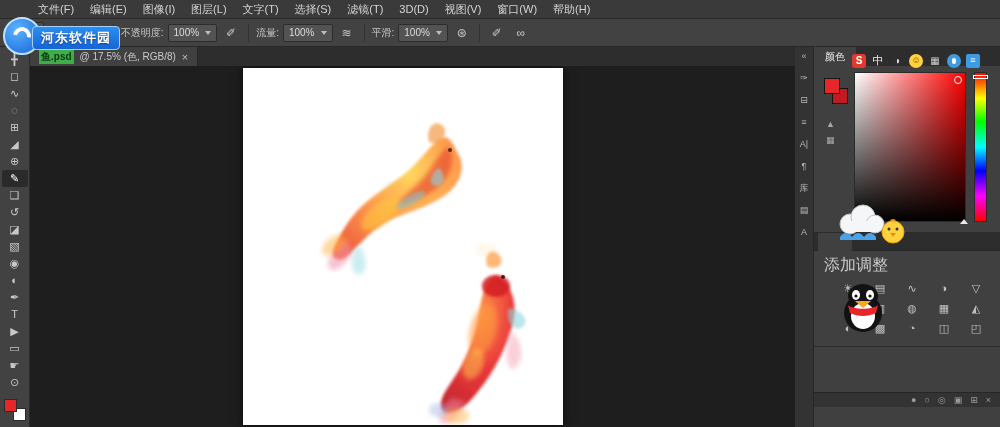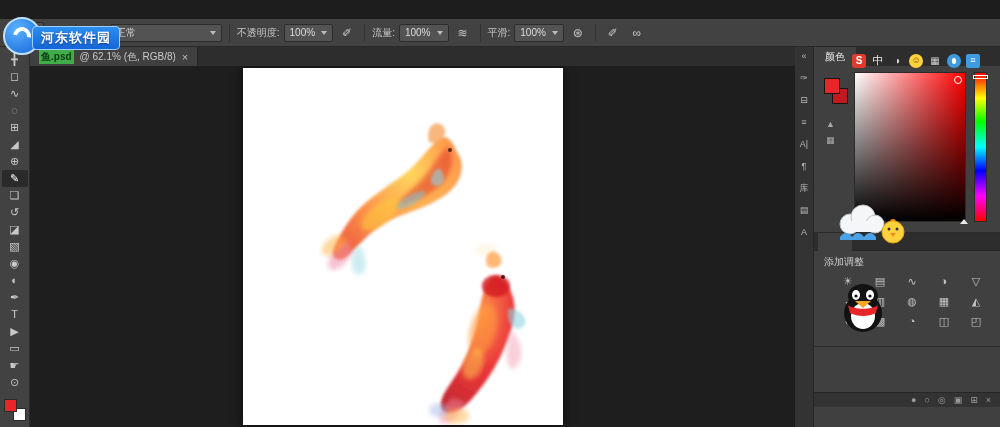--- a/index.html
+++ b/index.html
@@ -74,21 +74,21 @@
   .field-nub{position:absolute;left:146px;top:153px;width:0;height:0;
     border-left:4px solid transparent;border-right:4px solid transparent;border-bottom:5px solid #e8e8e8;}
   .hue-strip{position:absolute;left:160px;top:6px;width:13px;height:150px;border:1px solid #2b2b2b;
     background:linear-gradient(to bottom,#f00 0%,#ff0 17%,#0f0 33%,#0ff 50%,#00f 66%,#f0f 83%,#f00 100%);}
   .hue-handle{position:absolute;left:-2px;top:2px;width:15px;height:4px;border:1px solid #fff;}
 
   .panel-divider-band{height:18px;background:#2d2d2d;border-bottom:1px solid #262626;display:flex;}
   .hidden-tab{width:34px;height:18px;background:#404040;margin-left:4px;}
 
   .adjustments{height:96px;border-bottom:1px solid #2b2b2b;}
-  .adj-title{font-size:10px;color:#c9c9c9;padding:4px 0 4px 10px;}
+  .adj-title{font-size:16px;color:#c9c9c9;padding:4px 0 4px 10px;}
   .adj-grid{display:grid;grid-template-columns:repeat(5,24px);gap:4px 8px;padding-left:24px;}
   .adj-icon{width:20px;height:16px;display:flex;align-items:center;justify-content:center;
     color:#c0c0c0;font-size:11px;line-height:1;}
 
   .paths-body{height:45px;background:#404040;}
   .panel-footer{height:15px;background:#333;border-top:1px solid #262626;display:flex;
     justify-content:flex-end;align-items:center;gap:8px;padding-right:9px;font-size:9px;color:#9a9a9a;}
   .pf-icon{line-height:1;}
 
   
@@ -114,34 +114,43 @@
     letter-spacing:1px;white-space:nowrap;text-shadow:0 1px 2px rgba(0,0,40,.5);}
 
   
   .sticker{position:absolute;z-index:55;}
 </style>
 </head>
 <body>
 
 <div id="app">
 
+  <div class="menubar">
+    <span class="menu-item">文件(F)</span>
+    <span class="menu-item">编辑(E)</span>
+    <span class="menu-item">图像(I)</span>
+    <span class="menu-item">图层(L)</span>
+    <span class="menu-item">文字(T)</span>
+    <span class="menu-item">选择(S)</span>
+    <span class="menu-item">滤镜(T)</span>
+    <span class="menu-item">3D(D)</span>
+    <span class="menu-item">视图(V)</span>
+    <span class="menu-item">窗口(W)</span>
+    <span class="menu-item">帮助(H)</span>
+  </div>
 
   <div class="optionsbar">
     <div class="ob-group">
       <div class="brush-preset">
         <span class="dot"></span>
         <span class="caret"></span>
       </div>
       <span class="ob-icon">▤</span>
       <span class="vsep"></span>
       <span>模式:</span>
-      <div class="combo wide">
-        <span>正常</span>
-        <span class="caret"></span>
-      </div>
       <span class="vsep"></span>
       <span>不透明度:</span>
       <div class="combo">
         <span>100%</span>
         <span class="caret"></span>
       </div>
       <span class="ob-icon">✐</span>
       <span class="vsep"></span>
       <span>流量:</span>
       <div class="combo">
@@ -185,21 +194,21 @@
     <div class="tool">⊙</div>
     <div class="tool-colors">
       <span class="bgc"></span>
       <span class="fgc"></span>
     </div>
   </div>
 
   <div class="tabbar">
     <div class="doc-tab">
       <span class="hl">鱼.psd</span>
-      <span>@ 62.1% (色, RGB/8)</span>
+      <span>@ 17.5% (色, RGB/8)</span>
       <span class="close">×</span>
     </div>
   </div>
 
   <div class="canvas-area">
     <div class="document">
       <svg width="320" height="357" viewBox="0 0 320 357" xmlns="http://www.w3.org/2000/svg">
         <defs>
           <radialGradient id="gOrange" cx="60%" cy="30%" r="75%">
             <stop offset="0%" stop-color="#ffd24d"></stop>

